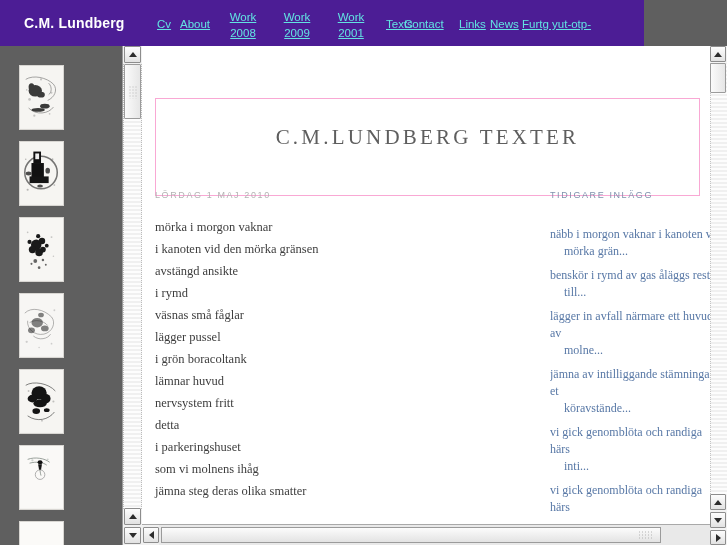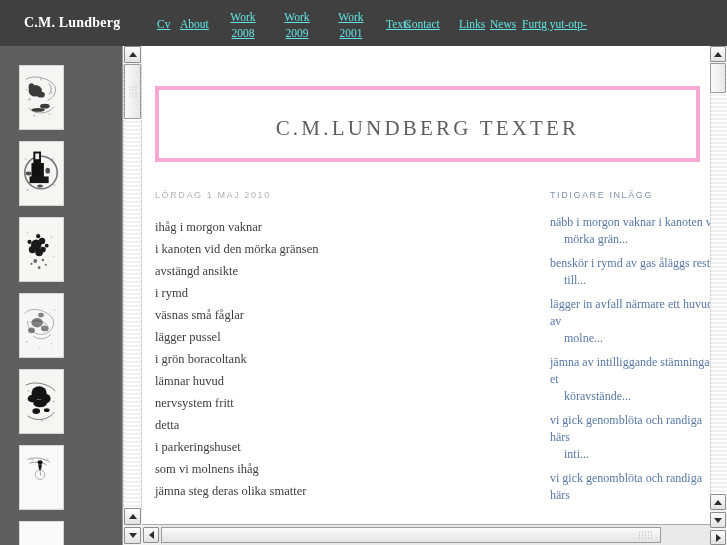--- a/index.html
+++ b/index.html
@@ -17,23 +17,22 @@
     width: 727px;
     height: 545px;
     background: #5f5f5f;
     overflow: hidden;
   }
 
   
   #site-header {
     position: absolute;
     left: 0; top: 0;
-    width: 727px; height: 46px;
-    background: #404040;
-    font-family: Liberation Serif, serif;
+    width: 644px; height: 46px;
+    background: #4c1d95;
   }
   #site-title {
     position: absolute;
     left: 24px; top: 15px;
     color: #ffffff;
     font-size: 14px;
     font-weight: bold;
     letter-spacing: 0.2px;
     white-space: nowrap;
   }
@@ -147,23 +146,23 @@
   #page {
     position: absolute;
     left: 0; top: 0;
     width: 568px;
     background: #ffffff;
     padding: 0;
   }
 
   #banner {
     position: absolute;
-    left: 13px; top: 40px;
-    width: 545px; height: 76px;
-    border: 4px solid #f9a8d4;
+    left: 13px; top: 52px;
+    width: 545px; height: 98px;
+    border: 1px solid #f9a8d4;
     background: #ffffff;
   }
   #banner-title {
     position: absolute;
     left: 0; right: 0; top: 26px;
     text-align: center;
     font-family: "Liberation Serif", serif;
     font-size: 21px;
     letter-spacing: 3.2px;
     color: #5e5e5e;
@@ -194,21 +193,21 @@
   #side-col {
     position: absolute;
     left: 408px; top: 144px;
     width: 160px;
   }
   #side-heading {
     font-family: "Liberation Sans", sans-serif;
     font-size: 9px;
     letter-spacing: 1.6px;
     color: #7f92ad;
-    margin-bottom: 14px;
+    margin-bottom: 26px;
     white-space: nowrap;
   }
   .side-item {
     font-family: "Liberation Serif", serif;
     font-size: 12px;
     color: #5878a6;
     line-height: 17px;
     margin-bottom: 7px;
     padding-left: 0;
     text-indent: 0;
@@ -472,21 +471,21 @@
   <div id="doc-viewport">
     <div id="page">
 
       <div id="banner">
         <div id="banner-title">C.M.LUNDBERG TEXTER</div>
       </div>
 
       <div id="post-col">
         <div id="post-date">LÖRDAG 1 MAJ 2010</div>
 
-        <div class="poem-line">ihåg i morgon vaknar</div>
+        <div class="poem-line">mörka i morgon vaknar</div>
         <div class="poem-line">i kanoten vid den mörka gränsen</div>
         <div class="poem-line">avstängd ansikte</div>
         <div class="poem-line">i rymd</div>
         <div class="poem-line">väsnas små fåglar</div>
         <div class="poem-line">lägger pussel</div>
         <div class="poem-line">i grön boracoltank</div>
         <div class="poem-line">lämnar huvud</div>
         <div class="poem-line">nervsystem fritt</div>
         <div class="poem-line">detta</div>
         <div class="poem-line">i parkeringshuset</div>

